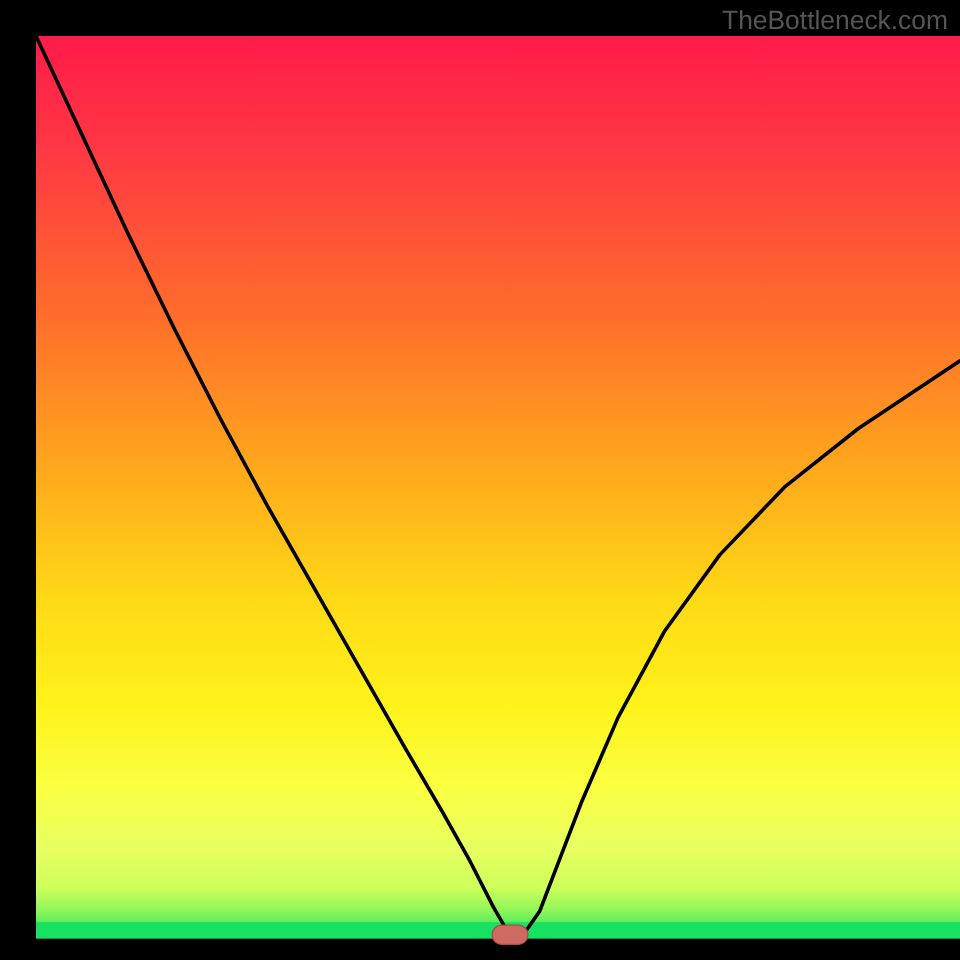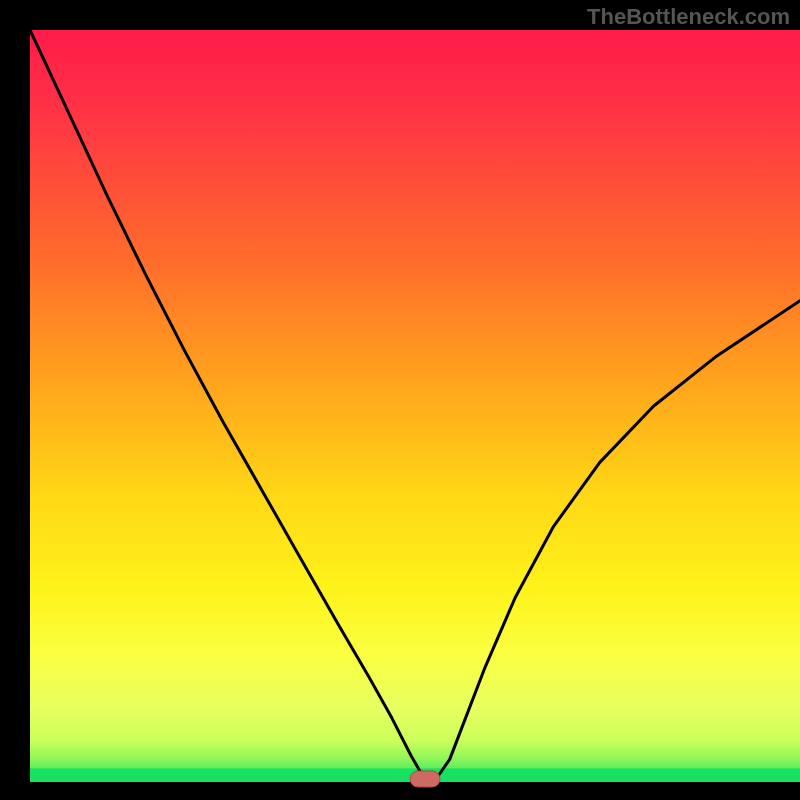--- a/index.html
+++ b/index.html
@@ -16,21 +16,21 @@
     width: 800px;
     height: 800px;
     background: #000;
   }
   .watermark {
     position: absolute;
     top: 4px;
     right: 10px;
     color: #555;
     font-size: 22px;
-    font-weight: 700;
+    font-weight: 400;
     z-index: 5;
     user-select: none;
   }
   svg {
     position: absolute;
     left: 0;
     top: 0;
   }
 </style>
 </head>

